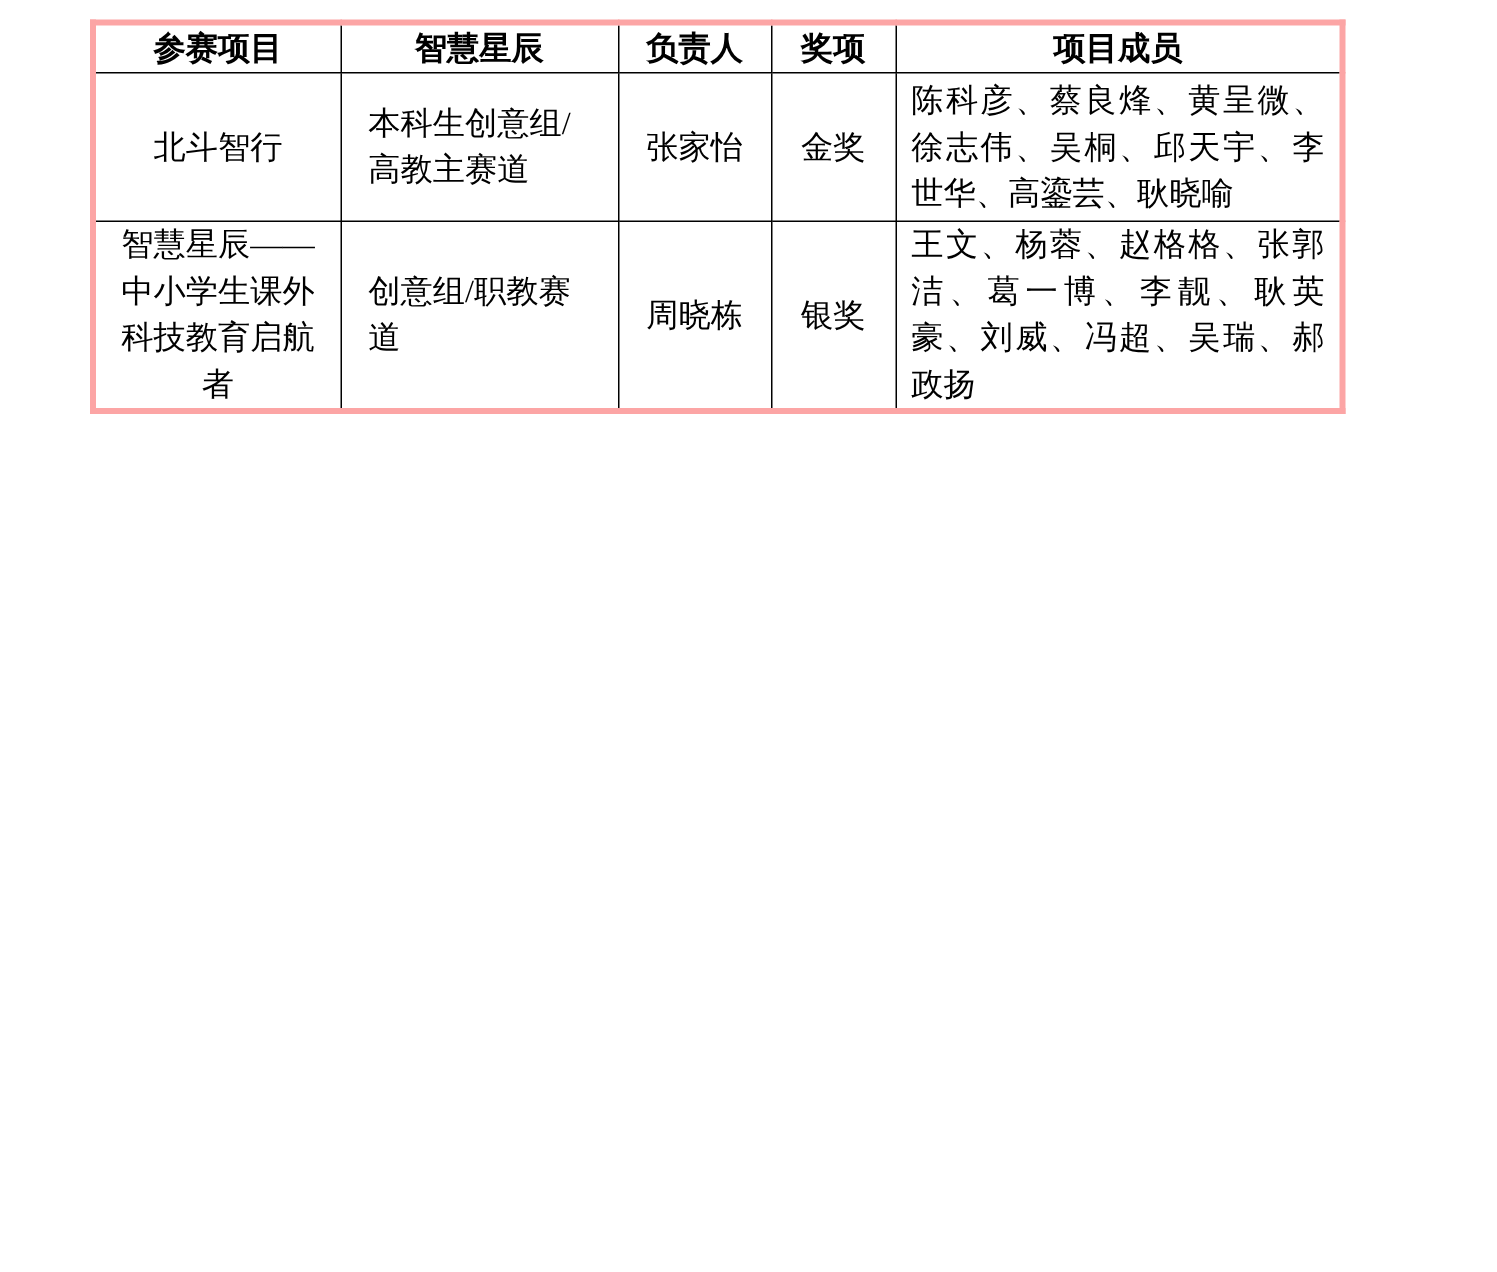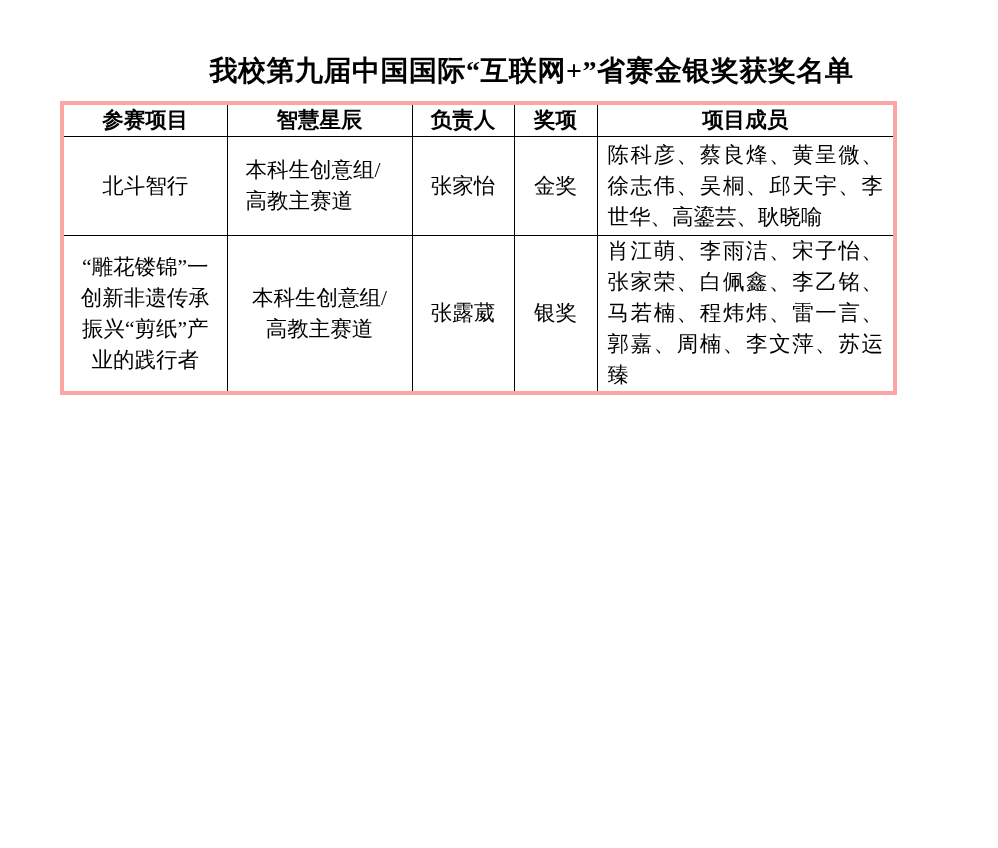--- a/index.html
+++ b/index.html
@@ -80,21 +80,20 @@
   td.cell-members {
     text-align: justify;
     padding: 0 10px;
   }
 </style>
 </head>
 <body>
 
 <div class="page">
 
-  <h1 class="doc-title">我校第九届中国国际“互联网+”省赛金银奖获奖名单</h1>
 
   <table class="award-table">
     <colgroup>
       <col style="width:165px">
       <col style="width:185px">
       <col style="width:102px">
       <col style="width:83px">
       <col style="width:298px">
     </colgroup>
     <thead>
@@ -107,23 +106,23 @@
       </tr>
     </thead>
     <tbody>
       <tr>
         <td class="cell-project">北斗智行</td>
         <td class="cell-group">本科生创意组/高教主赛道</td>
         <td class="cell-leader">张家怡</td>
         <td class="cell-award">金奖</td>
         <td class="cell-members">陈科彦、蔡良烽、黄呈微、徐志伟、吴桐、邱天宇、李世华、高鎏芸、耿晓喻</td>
       </tr>
-      <tr class="center-group">
-        <td class="cell-project">“雕花镂锦”一创新非遗传承振兴“剪纸”产业的践行者</td>
-        <td class="cell-group">本科生创意组/高教主赛道</td>
-        <td class="cell-leader">张露葳</td>
+      <tr>
+        <td class="cell-project">智慧星辰——中小学生课外科技教育启航者</td>
+        <td class="cell-group">创意组/职教赛道</td>
+        <td class="cell-leader">周晓栋</td>
         <td class="cell-award">银奖</td>
-        <td class="cell-members">肖江萌、李雨洁、宋子怡、张家荣、白佩鑫、李乙铭、马若楠、程炜炜、雷一言、郭嘉、周楠、李文萍、苏运臻</td>
+        <td class="cell-members">王文、杨蓉、赵格格、张郭洁、葛一博、李靓、耿英豪、刘威、冯超、吴瑞、郝政扬</td>
       </tr>
     </tbody>
   </table>
 
 </div>
 
 </body></html>

